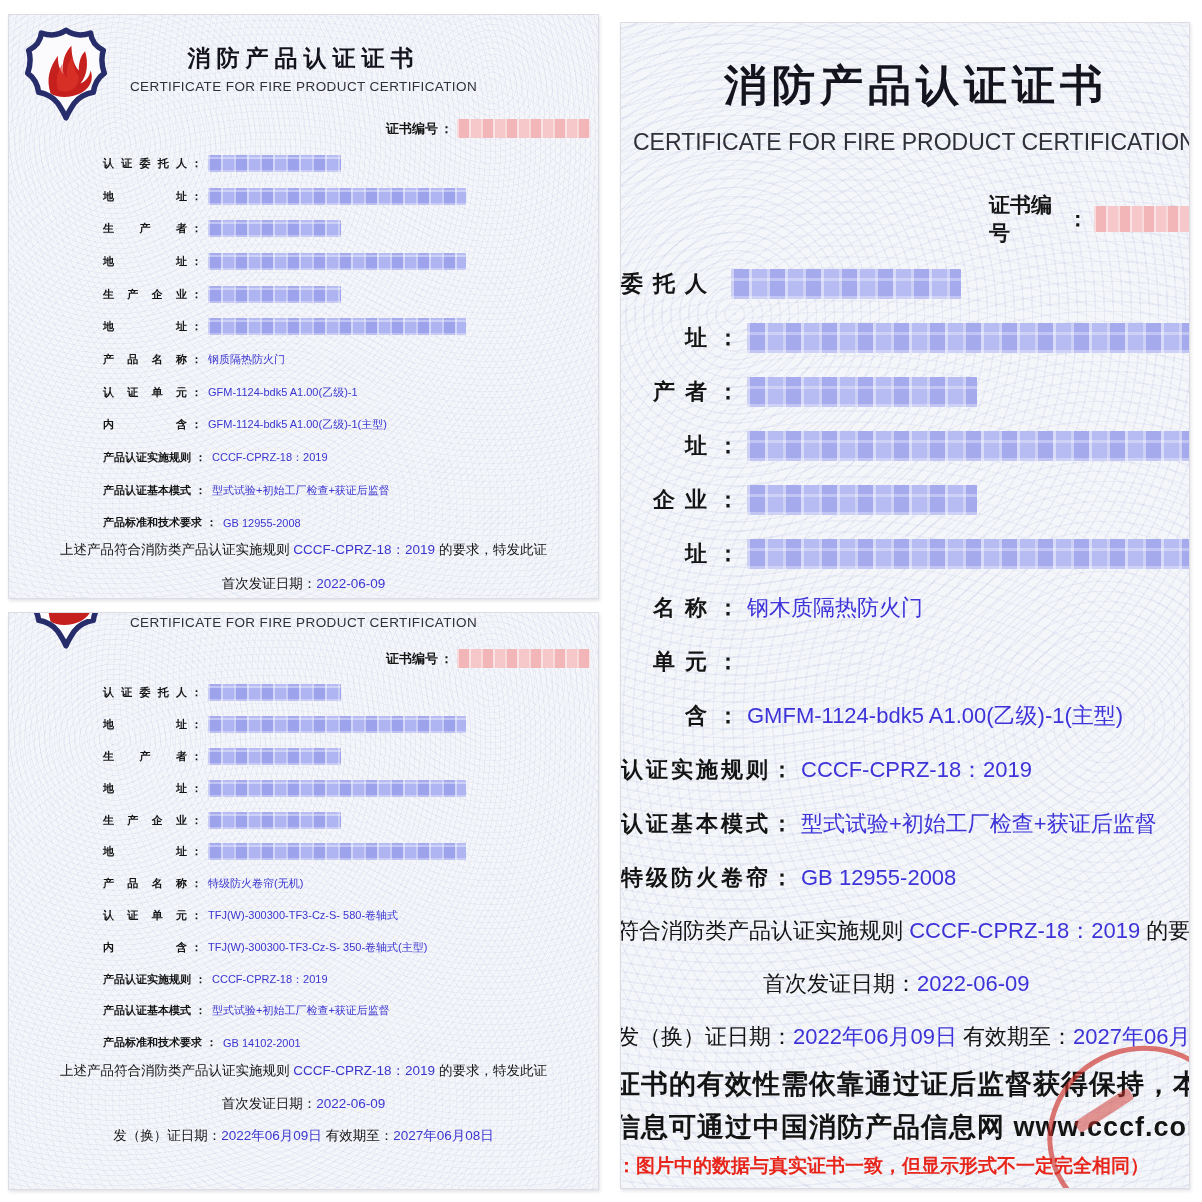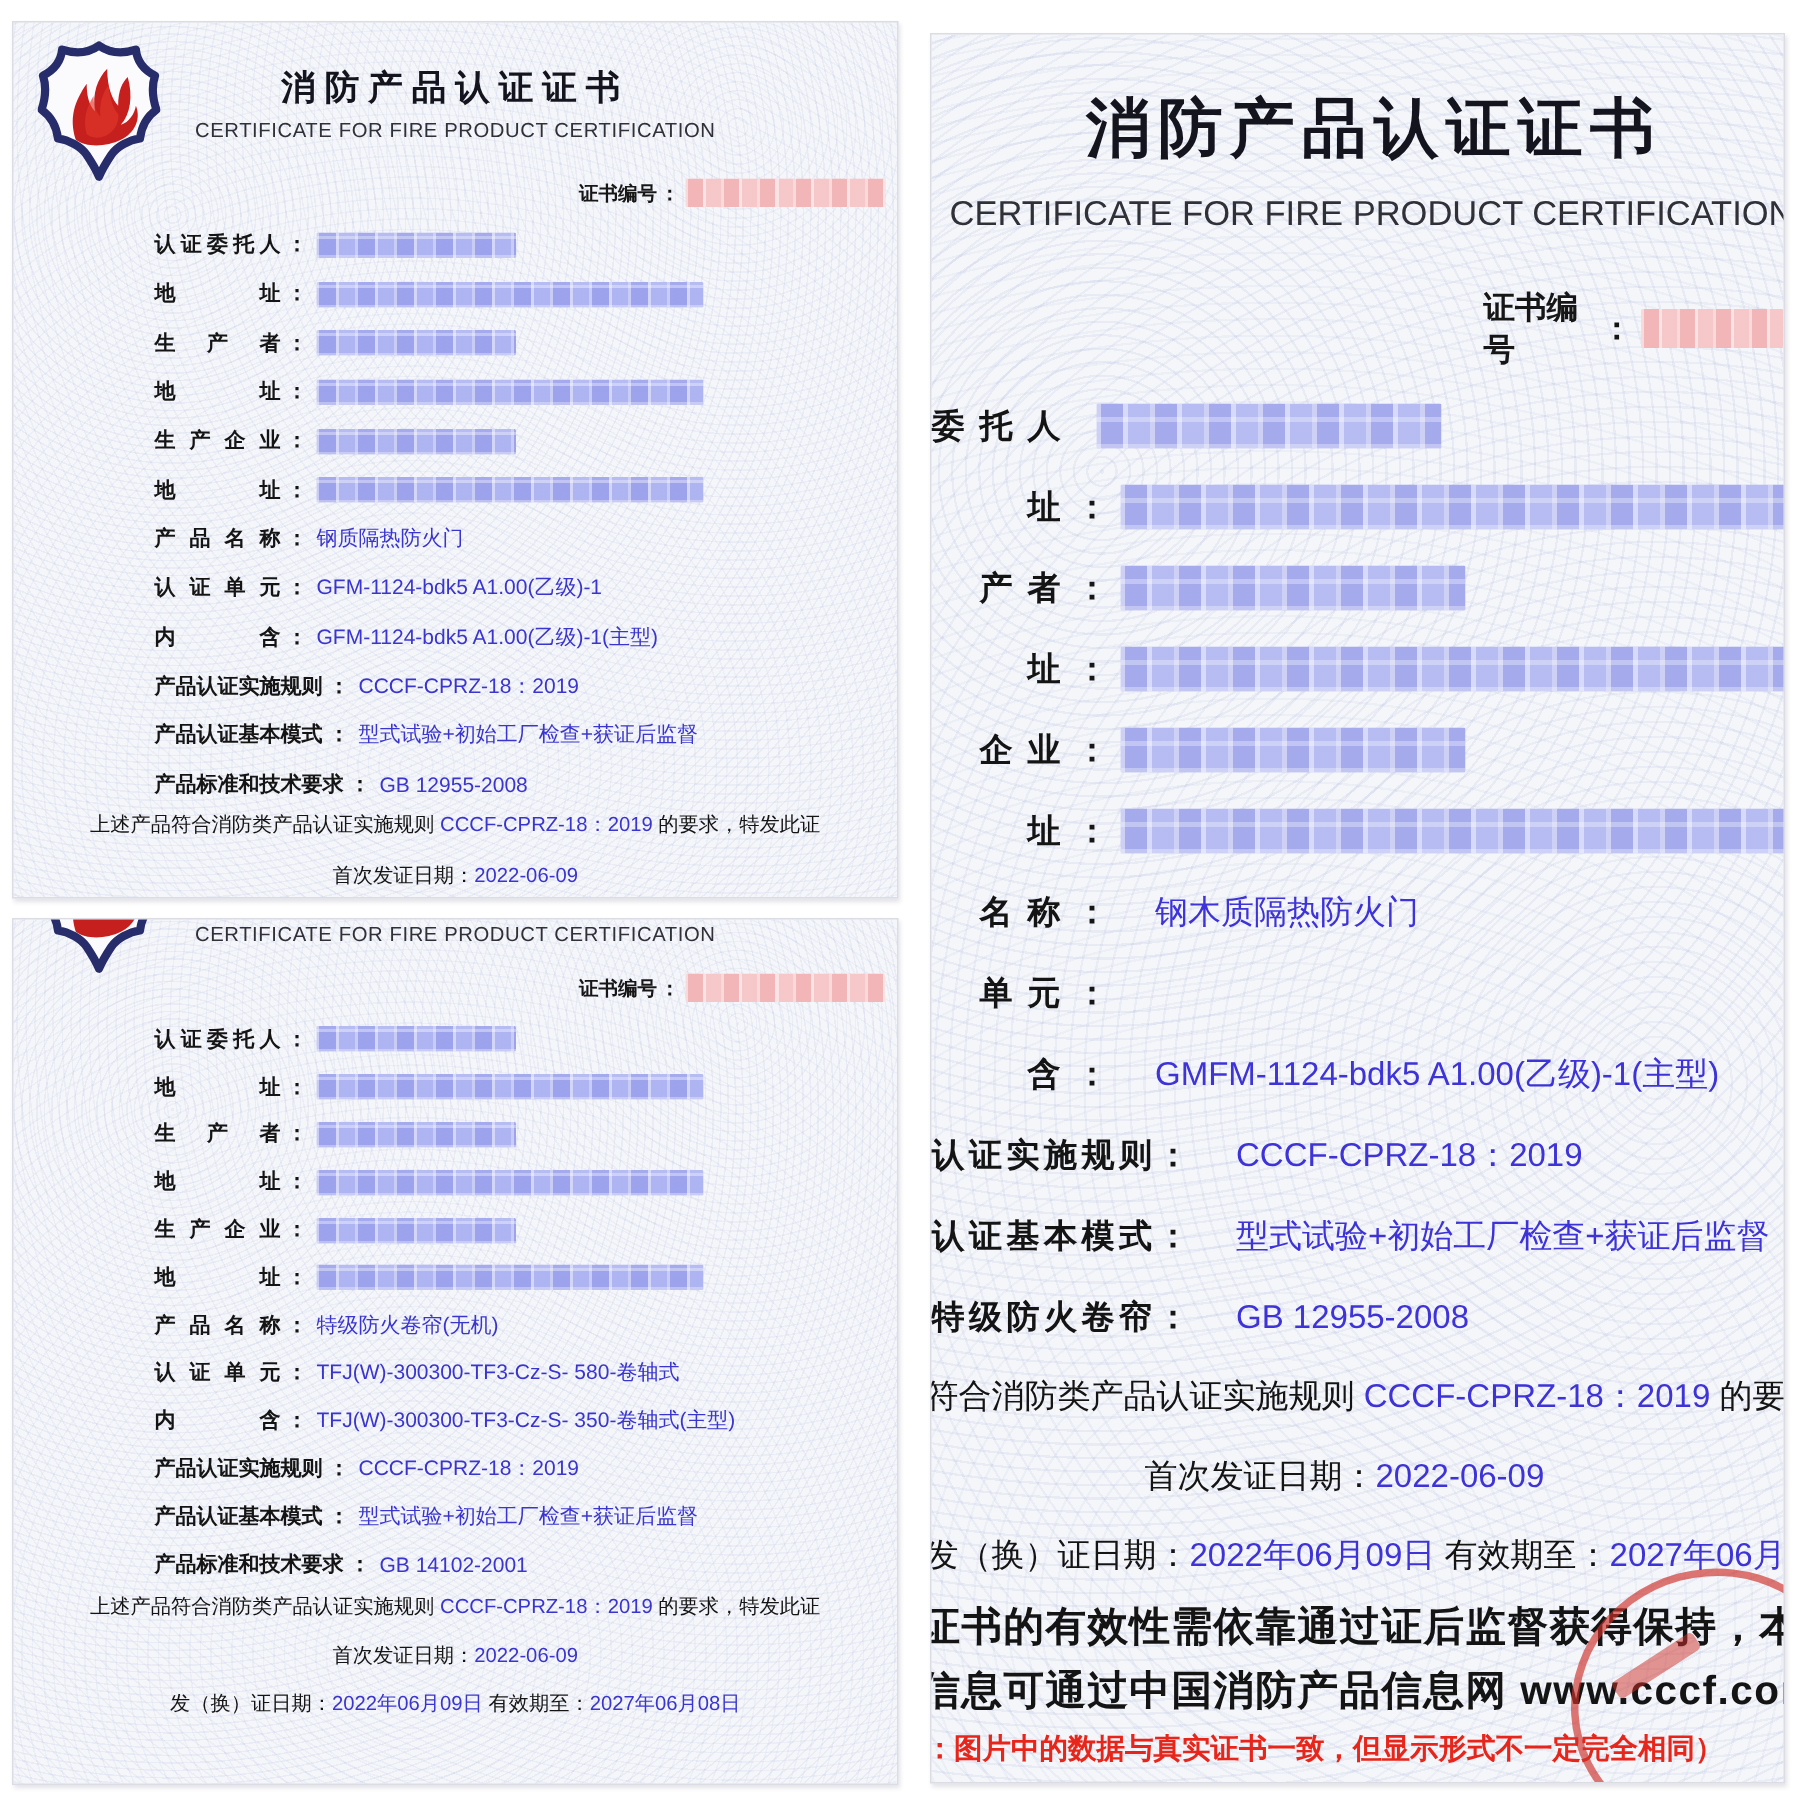--- a/index.html
+++ b/index.html
@@ -37,21 +37,21 @@
         repeating-linear-gradient(0deg,  rgba(255,255,255,.32) 0 2px, transparent 2px 13px),
         repeating-linear-gradient(90deg, rgba(92,100,218,.22) 0 13px, rgba(176,182,244,.28) 13px 26px),
         repeating-linear-gradient(0deg,  rgba(120,128,232,.16) 0 13px, transparent 13px 26px);}
   .rd.pink{background-color:#f5c5c7;
       background-image:
         repeating-linear-gradient(90deg, rgba(255,255,255,.5) 0 2px, transparent 2px 12px),
         repeating-linear-gradient(90deg, rgba(233,125,130,.22) 0 12px, rgba(250,205,207,.30) 12px 24px);}
   .w133{width:133px;} .w258{width:258px;} .wpink{width:133px;height:19px;}
   
   .frows{position:absolute;left:94px;right:10px;}
-  .frow{height:32.7px;display:flex;align-items:center;font-size:14px;}
+  .frow{height:32.7px;display:flex;align-items:center;font-size:11px;}
   #cert2 .frow{height:31.8px;}
   .jl{display:inline-block;width:84px;text-align:justify;text-align-last:justify;
       font-weight:bold;color:#141414;}
   .jl.long{width:auto;text-align:left;text-align-last:auto;}
   .cl{font-weight:bold;color:#141414;margin:0 6px 0 4px;}
   .val{color:#3a35cf;}
   
   .line{position:absolute;left:0;right:0;text-align:center;font-size:13.5px;color:#141414;white-space:nowrap;}
   .line .blue{color:#3a35cf;}
   .line.small{font-size:12.5px;}
@@ -61,21 +61,21 @@
   .rc-subtitle{position:absolute;left:12px;top:106px;font-size:23px;color:#2f3038;white-space:nowrap;}
   .rc-certno{position:absolute;left:368px;top:168px;display:flex;align-items:center;
              font-size:21px;font-weight:bold;}
   .rc-certno .cl{margin:0 6px;}
   .rrow{position:absolute;left:-100px;width:780px;display:flex;align-items:center;font-size:22px;}
   .rrow .rlab{display:inline-block;width:196px;text-align:right;letter-spacing:10px;
               font-weight:bold;color:#141414;}
   .rrow .rcl{font-weight:bold;margin:0 8px 0 0;}
   .rrow.long{left:0;}
   .rrow.long .rlab{width:auto;letter-spacing:3px;}
-  .rrow .rval{color:#3d33d8;margin-left:23px;}
+  .rrow .rval{color:#3d33d8;}
   .rrow .rd{height:30px;background-size:auto;
       background-image:
         repeating-linear-gradient(90deg, rgba(255,255,255,.45) 0 3px, transparent 3px 18px),
         repeating-linear-gradient(0deg,  rgba(255,255,255,.32) 0 3px, transparent 3px 18px),
         repeating-linear-gradient(90deg, rgba(92,100,218,.22) 0 18px, rgba(176,182,244,.28) 18px 36px);}
   .rw230{width:230px;} .rw520{width:520px;}
   .rc-pink{width:110px;height:26px;}
   .rline{position:absolute;white-space:nowrap;font-size:22px;color:#141414;}
   .rline .blue{color:#3d33d8;}
   .rline.bold{font-size:27px;font-weight:600;letter-spacing:1px;}

